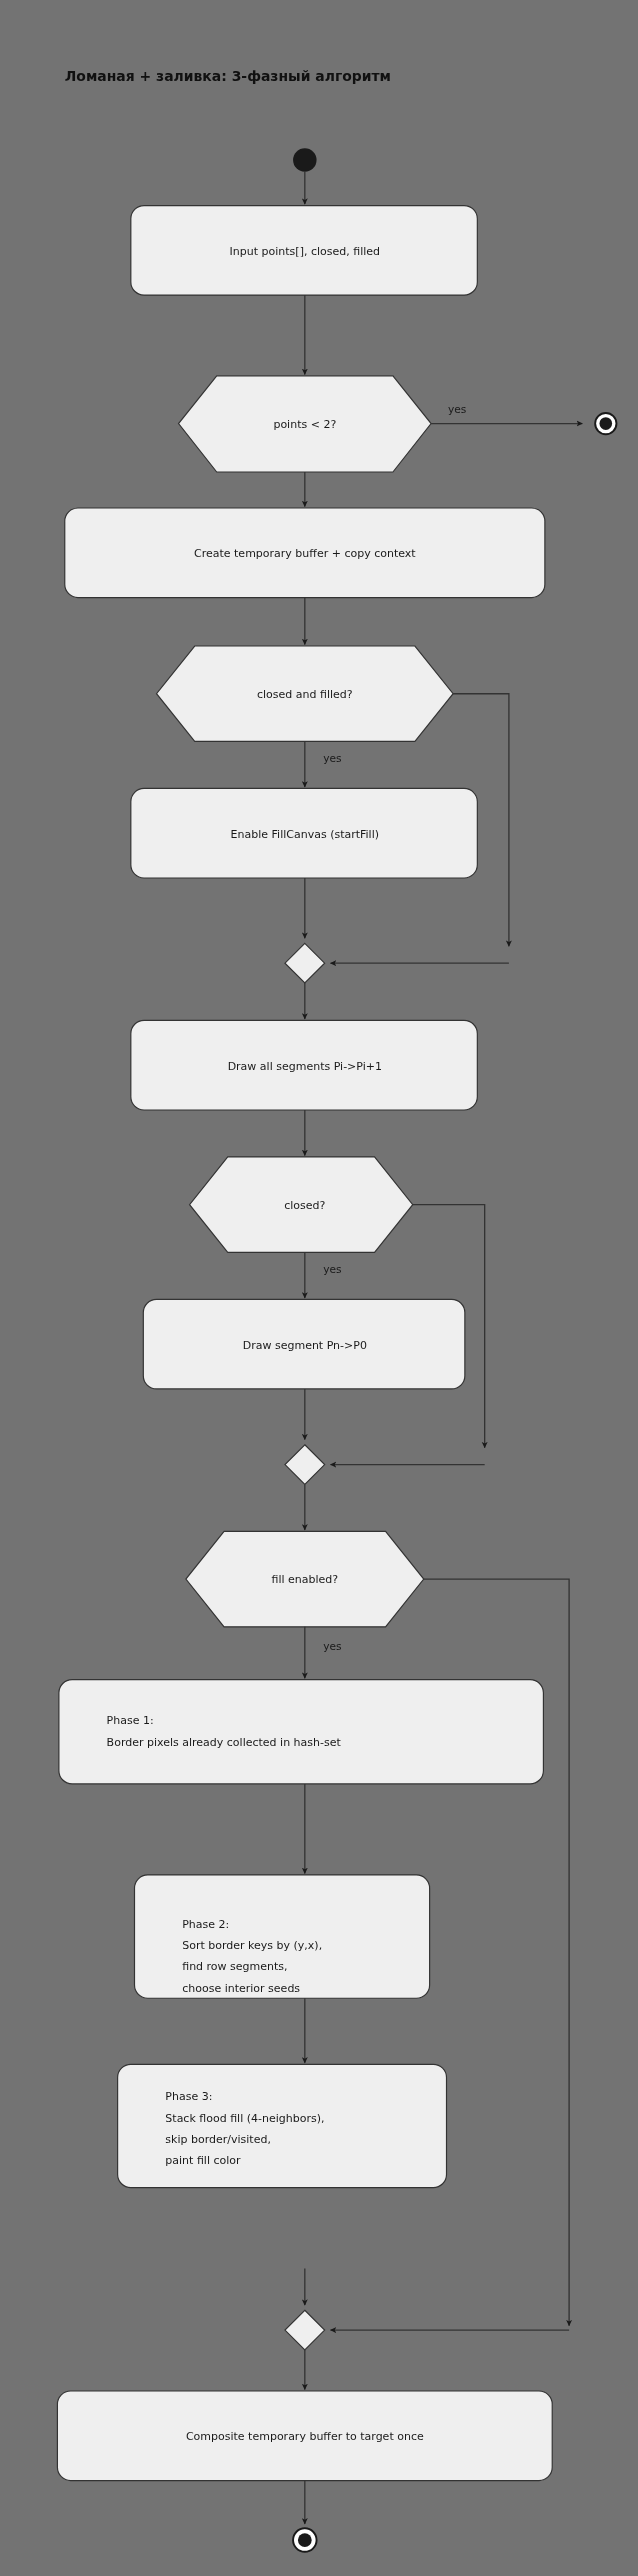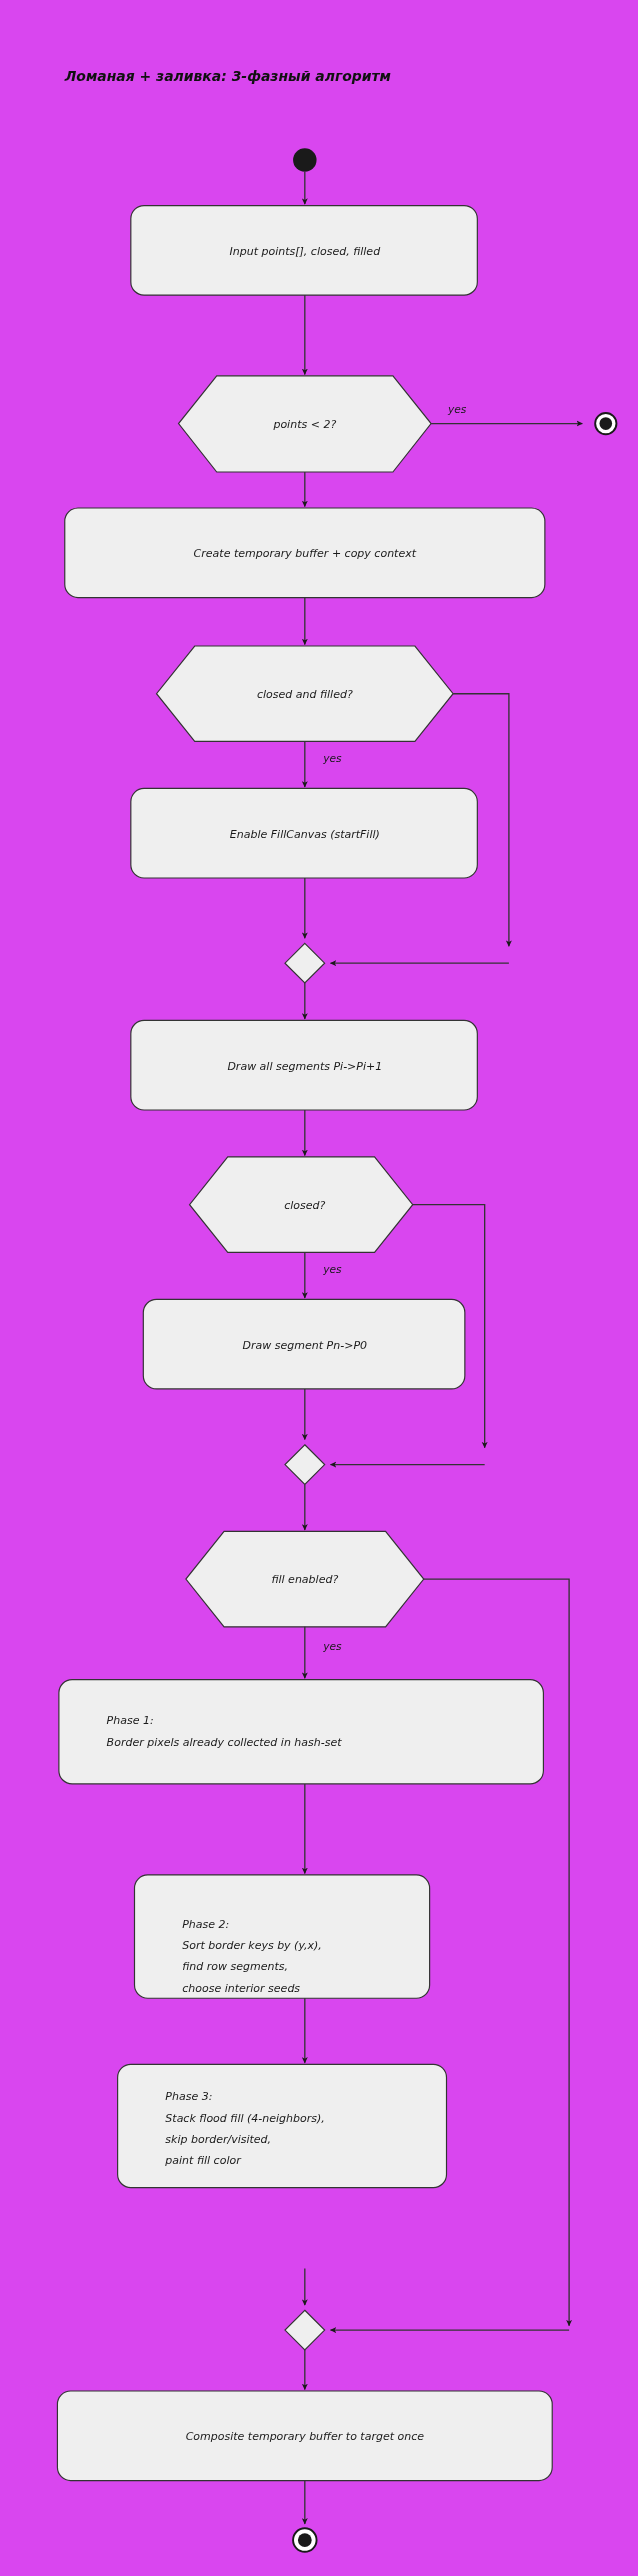--- a/index.html
+++ b/index.html
@@ -13,21 +13,21 @@
   .edge{stroke:#333333;stroke-width:1.8;fill:none;}
   .node-label{font-family:"DejaVu Sans",sans-serif;font-size:15px;fill:#1a1a1a;}
   .node-label.center{text-anchor:middle;}
   .node-label.left{text-anchor:start;}
   .edge-label{font-family:"DejaVu Sans",sans-serif;font-size:14.5px;fill:#1a1a1a;text-anchor:start;}
   .diagram-title{font-family:"DejaVu Sans",sans-serif;font-size:19px;font-weight:bold;fill:#111111;text-anchor:start;}
 </style>
 </head>
 <body>
 
-<div id="diagram-root" style="background: #d946ef; font-style: italic;">
+<div id="diagram-root" style="background: #737373;">
 <svg width="639" height="2576" viewBox="0 0 870 3509" xmlns="http://www.w3.org/2000/svg">
 
   <defs>
     <marker id="arrow" viewBox="0 0 12 12" refX="10.5" refY="6" markerWidth="9" markerHeight="9" orient="auto-start-reverse" markerUnits="userSpaceOnUse">
       <path d="M 0 0.6 L 11.5 6 L 0 11.4 L 2.9 6 Z" fill="#1a1a1a"></path>
     </marker>
   </defs>
 
   <text class="diagram-title" x="88" y="110">Ломаная + заливка: 3-фазный алгоритм</text>
 

